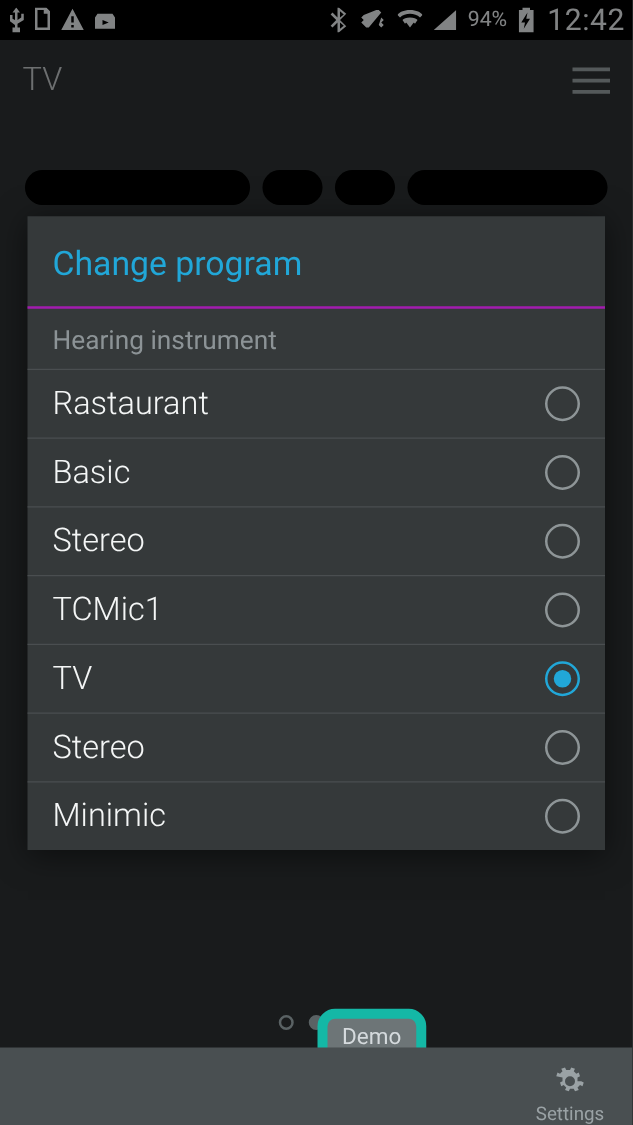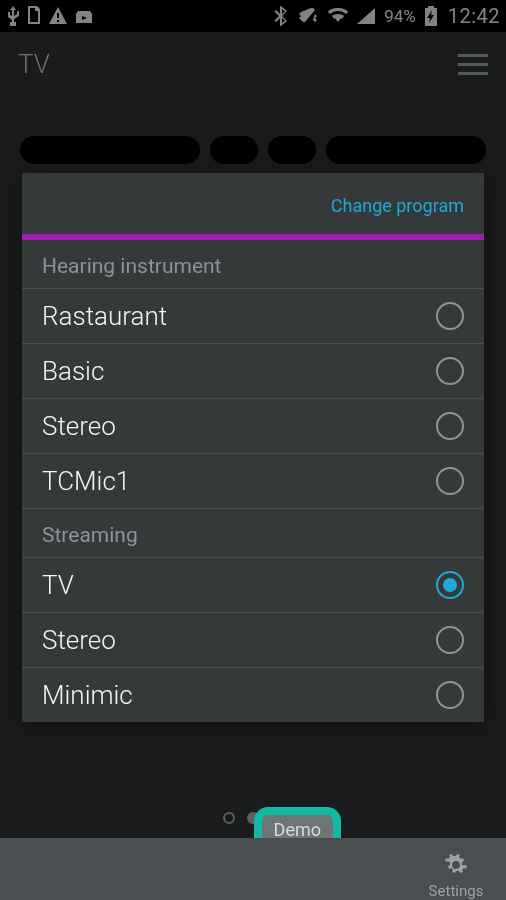--- a/index.html
+++ b/index.html
@@ -3,21 +3,21 @@
 <meta charset="utf-8">
 <style>
   * { margin: 0; padding: 0; box-sizing: border-box; font-family: Roboto, Arial, sans-serif; }
   html, body { width: 506px; height: 900px; overflow: hidden; }
   body { background: #2e3233; position: relative; }
 
   
   .status-bar { height: 32px; background: #000; color: #eceff1; display: flex; align-items: center; padding: 0 6px; font-size: 19px; }
   .status-left { display: flex; align-items: center; gap: 6px; }
   .status-right { margin-left: auto; display: flex; align-items: center; gap: 9px; }
-  .status-bar .clock { font-size: 20px; letter-spacing: 0.5px; margin-left: 2px; }
+  .status-bar .clock { font-size: 24px; letter-spacing: 0.5px; margin-left: 2px; }
   .status-bar .ico { display: inline-flex; align-items: center; justify-content: center; }
 
   
   .app-bar { height: 64px; display: flex; align-items: center; padding: 0 18px; color: #bfc6c9; }
   .app-title { font-size: 26px; font-weight: 300; color: #c6cbcd; }
   .hamburger { margin-left: auto; display: flex; flex-direction: column; gap: 6px; }
   .hamburger span { display: block; width: 30px; height: 3px; background: #9aa2a5; }
 
   
   .bg-pills { display: flex; gap: 10px; justify-content: center; padding-top: 40px; }
@@ -34,21 +34,21 @@
   .bottom-nav { position: absolute; left: 0; right: 0; bottom: 0; height: 62px; background: #494f51; display: flex; }
   .bottom-nav .spacer { flex: 1; }
   .bottom-nav .navitem { flex: 0 0 100px; display: flex; flex-direction: column; align-items: center; justify-content: flex-end; color: #9aa2a5; font-size: 15px; gap: 1px; }
   .demo-badge { position: absolute; right: 165px; bottom: 48px; background: #6d7577; color: #d5dadd; font-size: 18px; padding: 4px 12px; border-radius: 14px; border: 8px solid #14b8a6; }
 
   
   .overlay { position: absolute; inset: 0; background: rgba(0,0,0,0.45); }
 
   
   .dialog { position: absolute; left: 22px; right: 22px; top: 173px; background: #35393a; box-shadow: 0 4px 24px rgba(0,0,0,0.5); }
-  .dialog-title { color: #21a7d8; font-size: 18px; font-weight: 400; padding: 22px 20px 18px; border-bottom: 6px solid #a21caf; text-align: right; }
+  .dialog-title { color: #21a7d8; font-size: 27px; font-weight: 400; padding: 22px 20px 18px; border-bottom: 2px solid #a21caf; }
   .dialog-section { color: #8c9396; font-size: 21px; padding: 14px 20px 10px; border-bottom: 1px solid #4a4e50; }
   .dialog-item { display: flex; align-items: center; padding: 12px 20px; border-bottom: 1px solid #4a4e50; color: #f4f6f6; font-size: 26px; font-weight: 300; }
   .dialog-item:last-child { border-bottom: none; }
   .radio { margin-left: auto; width: 28px; height: 28px; border-radius: 50%; border: 2px solid #8e9597; position: relative; }
   .radio.checked { border-color: #21a7d8; }
   .radio.checked::after { content: ""; position: absolute; inset: 5px; background: #21a7d8; border-radius: 50%; }
 </style>
 </head>
 <body>
 
@@ -158,21 +158,20 @@
   </div>
   <div class="dialog-item">
     <span>Stereo</span>
     <span class="radio"></span>
   </div>
   <div class="dialog-item">
     <span>TCMic1</span>
     <span class="radio"></span>
   </div>
 
-  <div class="dialog-section">Streaming</div>
   <div class="dialog-item">
     <span>TV</span>
     <span class="radio checked"></span>
   </div>
   <div class="dialog-item">
     <span>Stereo</span>
     <span class="radio"></span>
   </div>
   <div class="dialog-item">
     <span>Minimic</span>

